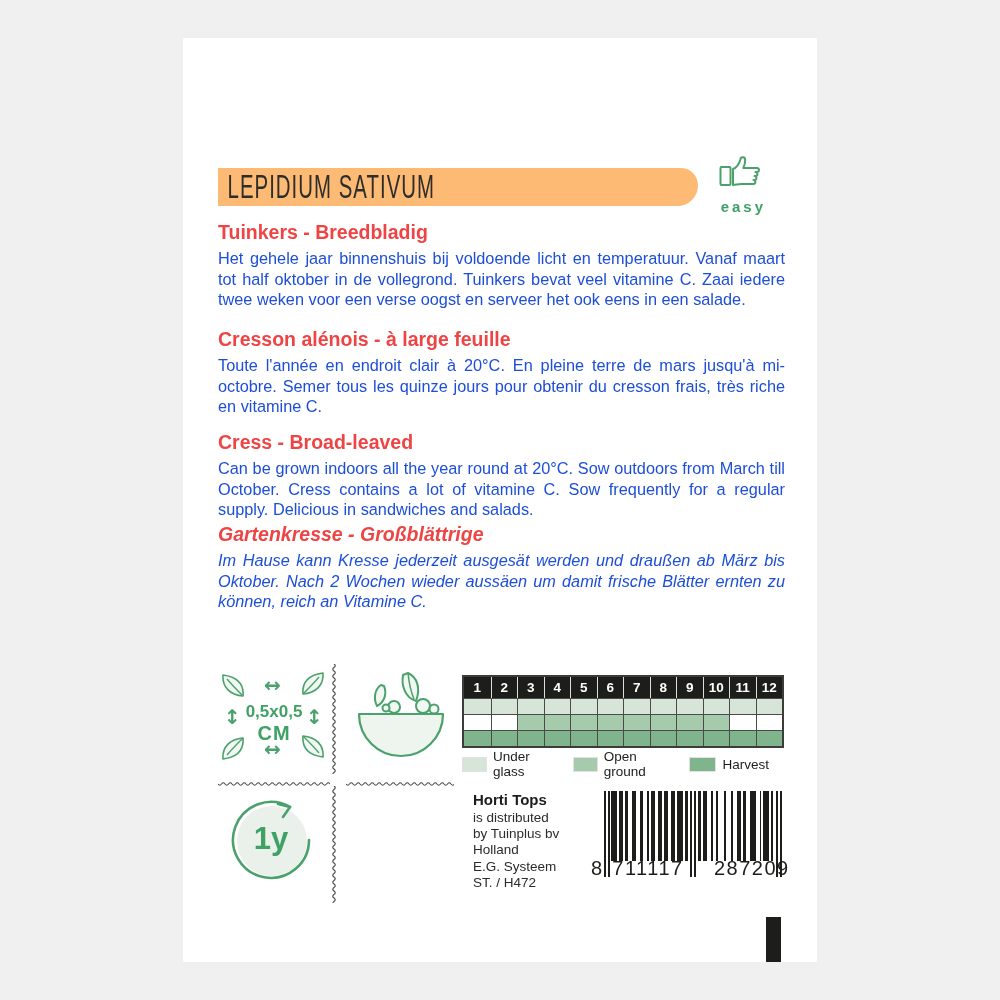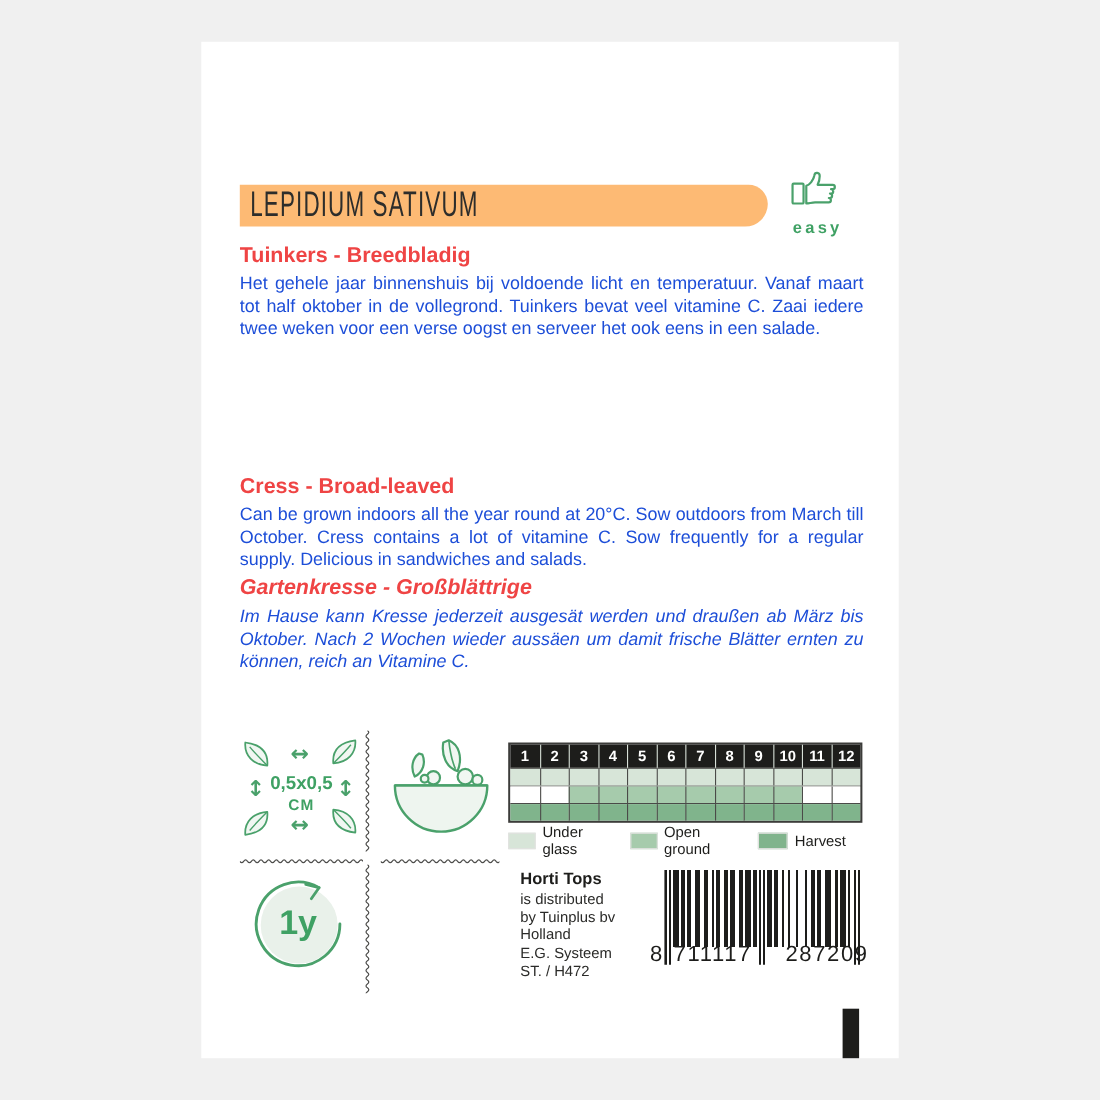--- a/index.html
+++ b/index.html
@@ -40,21 +40,21 @@
   .leaf-bl { left:2px; top:64px; transform:scale(-1,-1); }
   .leaf-br { left:82px; top:62px; transform:scaleY(-1); }
   .arr { position:absolute; color:#4aa16b; font-weight:700; font-size:20px;
          font-family:"DejaVu Sans", sans-serif; line-height:1; }
   .arr-top { left:46px; top:4px; }
   .arr-bottom { left:46px; top:68px; }
   .arr-left { left:6px; top:36px; }
   .arr-right { left:88px; top:36px; }
   .spacing-text { position:absolute; left:20px; top:32px; width:72px; text-align:center;
                   color:#3fa164; font-weight:700; font-size:17px; line-height:1.1; }
-  .spacing-unit { font-size:14px; letter-spacing:1px; }
+  .spacing-unit { font-size:20px; letter-spacing:1px; }
 
   
   .bowlbox { position:absolute; left:168px; top:630px; width:100px; height:94px; }
 
   
   .cycle { position:absolute; left:45px; top:759px; width:86px; height:86px; }
   .cycle-label { position:absolute; left:0; top:24px; width:86px; text-align:center;
                  color:#3fa164; font-weight:700; font-size:31px; }
 
   
@@ -102,20 +102,24 @@
       <svg width="48" height="42" viewBox="0 0 46 42">
         <rect x="1.5" y="13" width="10" height="18" rx="1" fill="#ffffff" stroke="#4aa16b" stroke-width="2"></rect>
         <path d="M14 31 V15 C17 14 20.5 10 21.3 5.5 C21.8 2.2 26.2 2.6 26.2 6 C26.2 8.8 25.4 11.6 24.3 14 H38 C40.6 14 40.6 18 38 18 H36.5 C39.1 18 39.1 22 36.5 22 H35.5 C38.1 22 38.1 26 35.5 26 H34.5 C37 26 37 30 34.4 30 H22 C19 30 16.5 31 14 31 Z" fill="#ffffff" stroke="#4aa16b" stroke-width="2" stroke-linejoin="round"></path>
       </svg>
       <span class="easy-label">easy</span>
     </div>
 
     <div class="sec sec-0">
       <h2>Tuinkers - Breedbladig</h2>
       <p>Het gehele jaar binnenshuis bij voldoende licht en temperatuur. Vanaf maart tot half oktober in de vollegrond. Tuinkers bevat veel vitamine C. Zaai iedere twee weken voor een verse oogst en serveer het ook eens in een salade.</p>
+    </div>
+    <div class="sec sec-1">
+      <h2>Cresson alénois - à large feuille</h2>
+      <p>Toute l'année en endroit clair à 20°C. En pleine terre de mars jusqu'à mi-octobre. Semer tous les quinze jours pour obtenir du cresson frais, très riche en vitamine C.</p>
     </div>
     <div class="sec sec-2">
       <h2>Cress - Broad-leaved</h2>
       <p>Can be grown indoors all the year round at 20°C. Sow outdoors from March till October. Cress contains a lot of vitamine C. Sow frequently for a regular supply. Delicious in sandwiches and salads.</p>
     </div>
     <div class="sec sec-3">
       <h2>Gartenkresse - Großblättrige</h2>
       <p>Im Hause kann Kresse jederzeit ausgesät werden und draußen ab März bis Oktober. Nach 2 Wochen wieder aussäen um damit frische Blätter ernten zu können, reich an Vitamine C.</p>
     </div>
 

